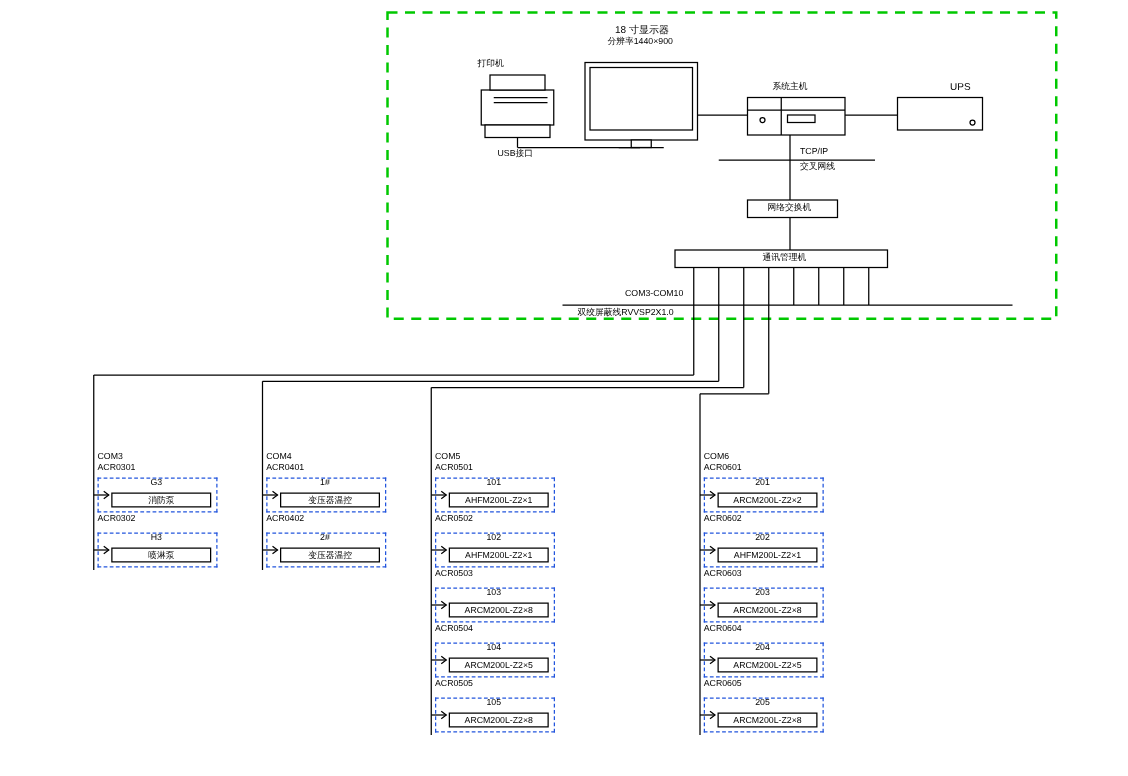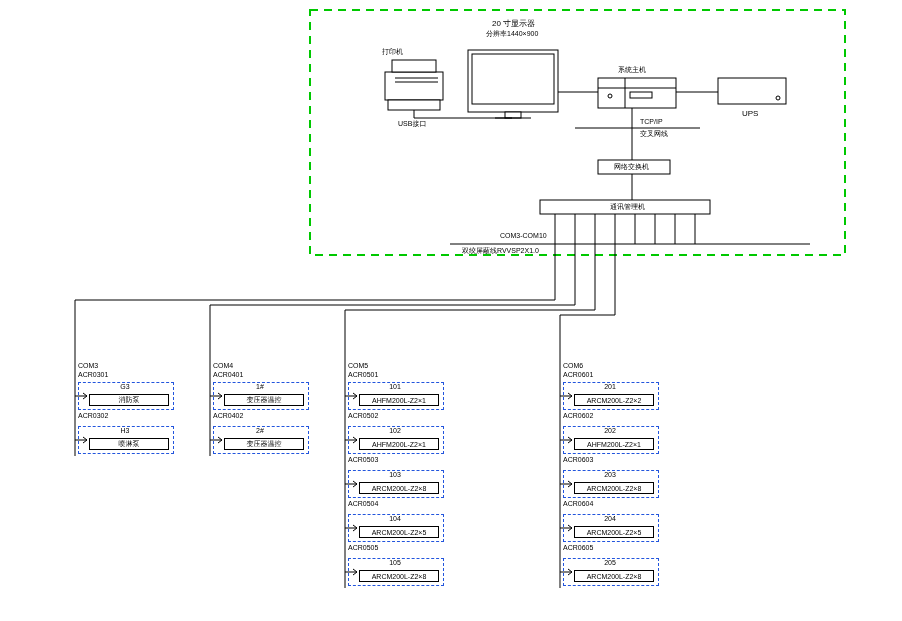--- a/index.html
+++ b/index.html
@@ -152,26 +152,26 @@
     <line x1="560" y1="440" x2="572" y2="440" stroke="#000"></line>
     <polyline points="568,437 572,440 568,443" fill="none" stroke="#000"></polyline>
     <line x1="560" y1="484" x2="572" y2="484" stroke="#000"></line>
     <polyline points="568,481 572,484 568,487" fill="none" stroke="#000"></polyline>
     <line x1="560" y1="528" x2="572" y2="528" stroke="#000"></line>
     <polyline points="568,525 572,528 568,531" fill="none" stroke="#000"></polyline>
     <line x1="560" y1="572" x2="572" y2="572" stroke="#000"></line>
     <polyline points="568,569 572,572 568,575" fill="none" stroke="#000"></polyline>
   </svg>
 
-<div class="lbl" style="left:492px; top:20px;">20 寸显示器</div>
+<div class="lbl" style="left:492px; top:20px;">18 寸显示器</div>
 <div class="lbl tiny" style="left:486px; top:30px;">分辨率1440×900</div>
 <div class="lbl tiny" style="left:382px; top:48px;">打印机</div>
 <div class="lbl tiny" style="left:398px; top:120px;">USB接口</div>
 <div class="lbl tiny" style="left:618px; top:66px;">系统主机</div>
-<div class="lbl" style="left:742px; top:66px;margin-top:44px;">UPS</div>
+<div class="lbl" style="left:760px; top:66px;">UPS</div>
 <div class="lbl tiny" style="left:640px; top:118px;">TCP/IP</div>
 <div class="lbl tiny" style="left:640px; top:130px;">交叉网线</div>
 <div class="lbl tiny" style="left:614px; top:163px;">网络交换机</div>
 <div class="lbl tiny" style="left:610px; top:203px;">通讯管理机</div>
 <div class="lbl tiny" style="left:500px; top:232px;">COM3-COM10</div>
 <div class="lbl tiny" style="left:462px; top:247px;">双绞屏蔽线RVVSP2X1.0</div>
 
 <div id="branches">
     <div class="lbl tiny" style="left: 78px; top: 362px;">COM3</div>
     <div class="lbl tiny" style="left: 78px; top: 371px;">ACR0301</div>

